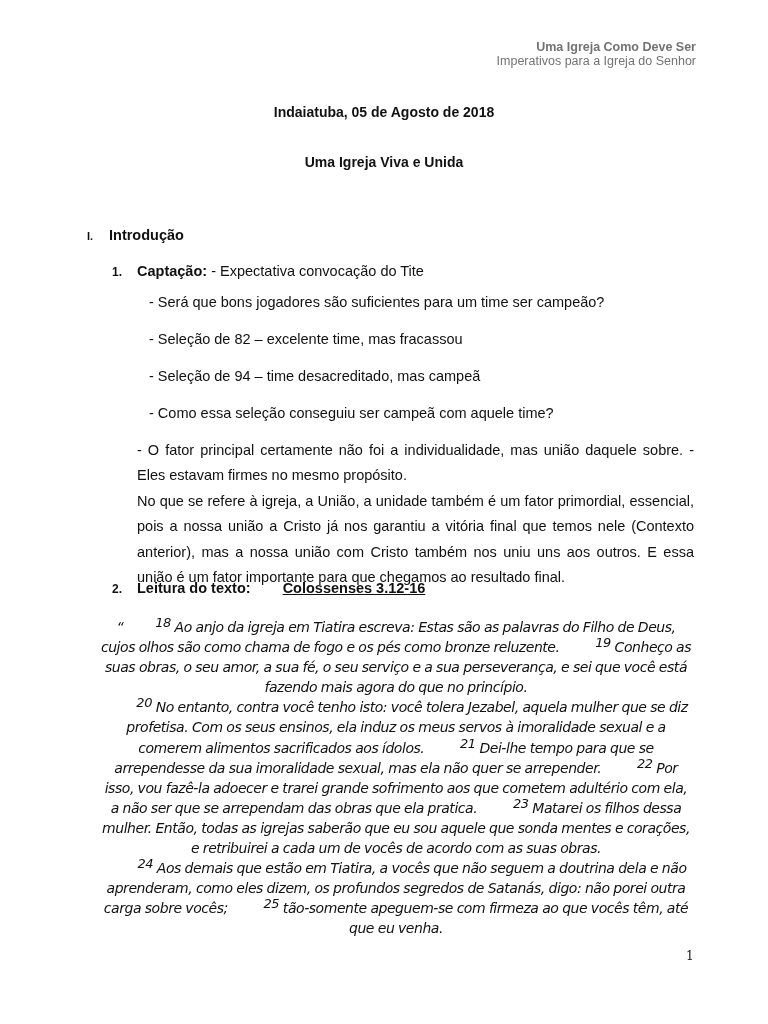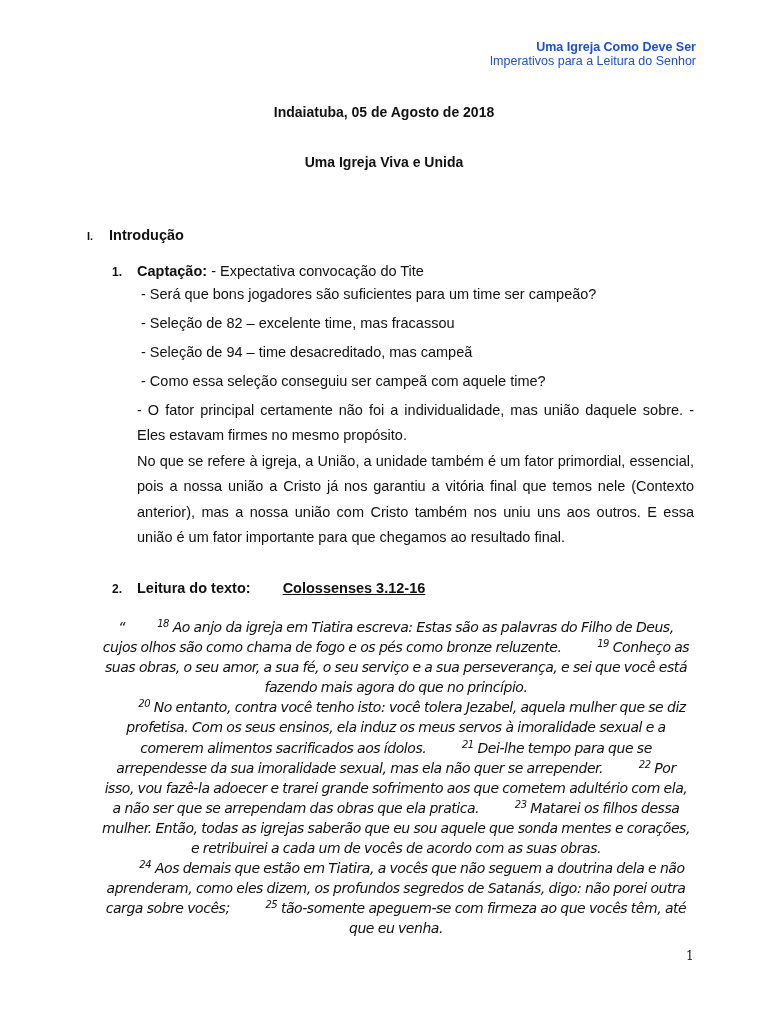--- a/index.html
+++ b/index.html
@@ -13,21 +13,21 @@
       position: relative;
       overflow: hidden;
       font-family: "Liberation Sans", sans-serif;
       color: #111111;
     }
     .page-header {
       position: absolute;
       right: 72px;
       top: 40px;
       text-align: right;
-      color: #1d4ed8;
+      color: #737373;
       font-size: 12.5px;
       line-height: 14px;
     }
     .page-header .h-title {
       font-weight: bold;
     }
     .head-block {
       position: absolute;
       left: 0;
       width: 768px;
@@ -79,21 +79,21 @@
     }
     .body-lines {
       position: absolute;
       left: 137px;
       top: 278px;
       width: 557px;
       font-size: 14.5px;
       line-height: 25px;
     }
     .body-lines .line {
-      margin: 4px;
+      margin: 12px;
       white-space: nowrap;
     }
     .body-lines .para {
       margin: 0;
       text-align: justify;
       text-align-last: left;
       line-height: 25.4px;
     }
     .quote {
       position: absolute;
@@ -102,39 +102,39 @@
       width: 592px;
       text-align: center;
       font-family: "DejaVu Sans", sans-serif;
       font-style: italic;
       font-size: 14px;
       line-height: 20.1px;
       letter-spacing: -0.45px;
       word-spacing: -0.3px;
     }
     .quote sup {
-      font-size: 10px;
+      font-size: 13px;
       line-height: 0;
       vertical-align: 5px;
       margin-left: 32px;
     }
     .page-number {
       position: absolute;
       left: 686px;
       top: 949px;
       font-family: "DejaVu Serif", serif;
       font-size: 12px;
     }
   </style>
 </head>
 <body>
 
 <div class="page-header">
   <div class="h-title">Uma Igreja Como Deve Ser</div>
-  <div class="h-sub">Imperativos para a Leitura do Senhor</div>
+  <div class="h-sub">Imperativos para a Igreja do Senhor</div>
 </div>
 
 <div class="head-block meta">
   <div>Indaiatuba, 05 de Agosto de 2018</div>
 </div>
 
 <div class="head-block title">
   <div>Uma Igreja Viva e Unida</div>
 </div>
 

